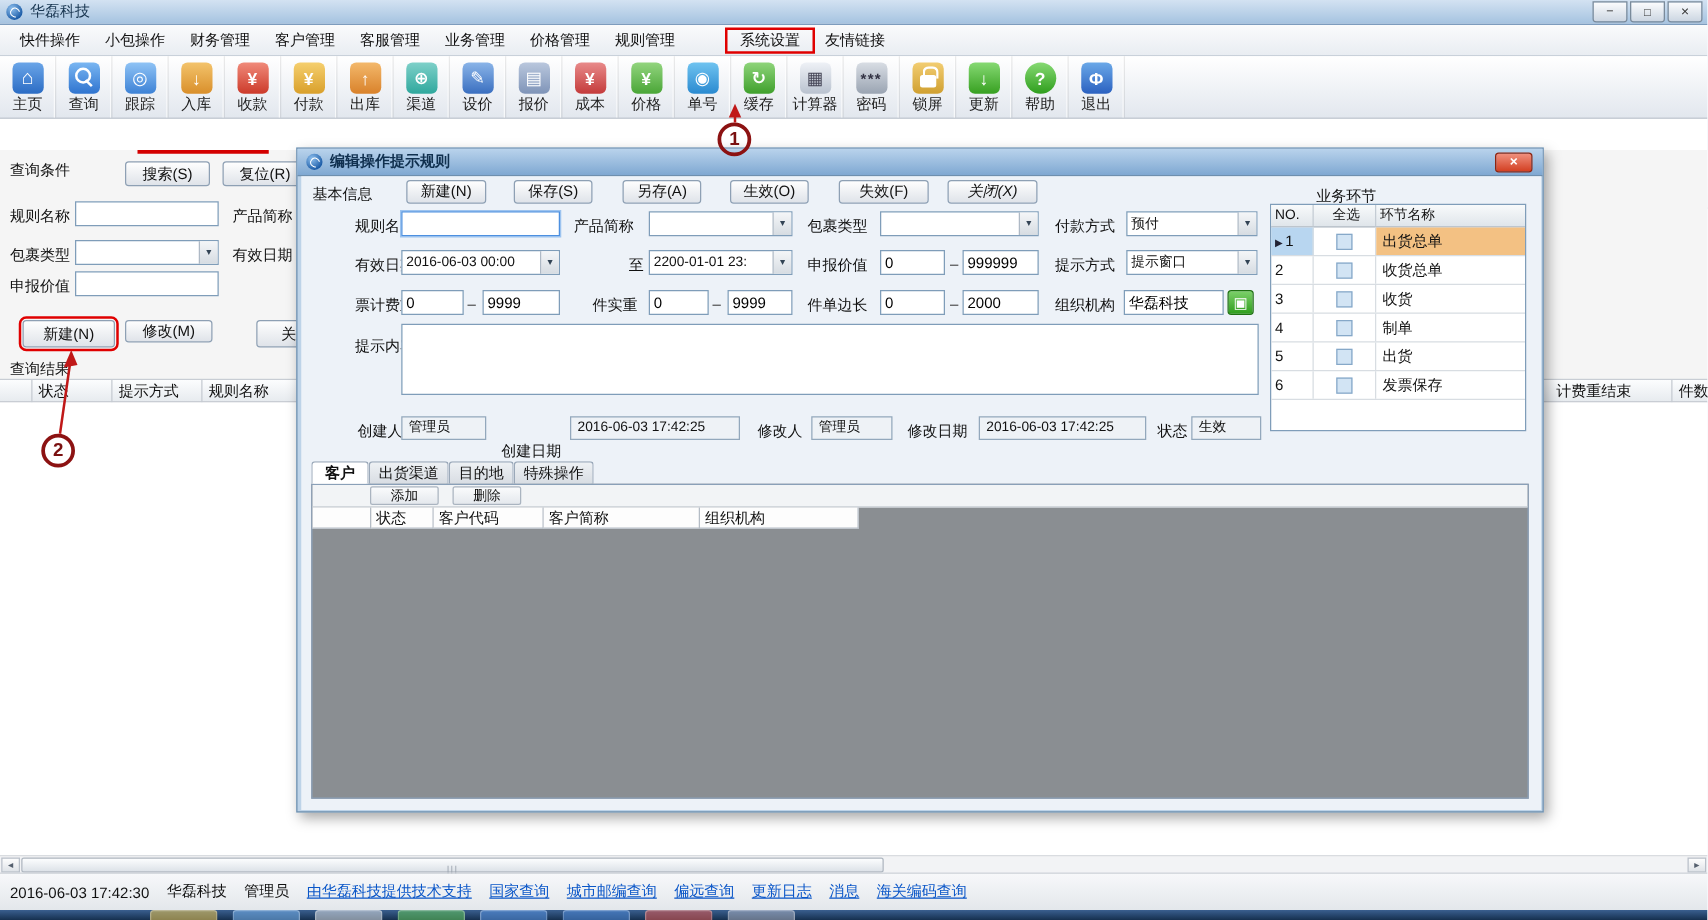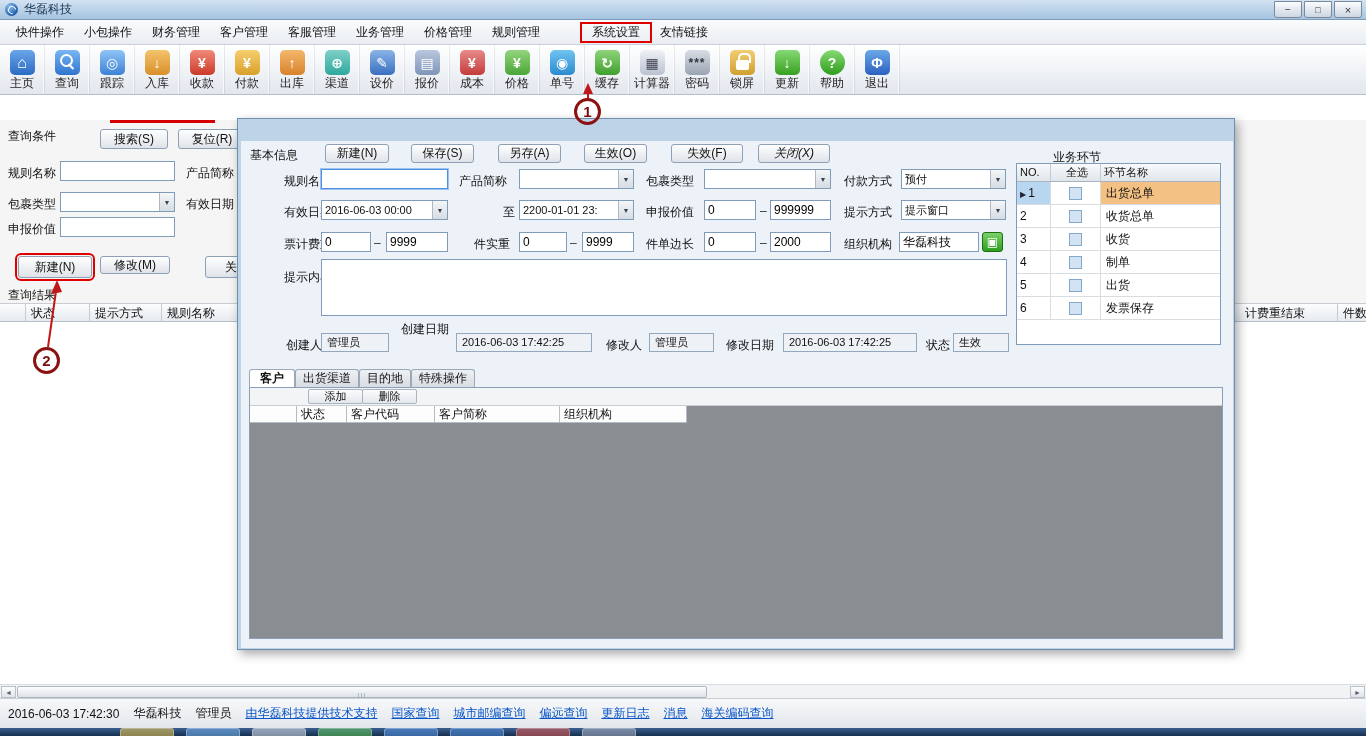--- a/index.html
+++ b/index.html
@@ -294,20 +294,25 @@
     <span class="rh-cell" style="left:26px;width:64px;">状态</span>
     <span class="rh-cell" style="left:90px;width:72px;">提示方式</span>
     <span class="rh-cell" style="left:162px;width:85px;">规则名称</span>
     <span class="rh-cell" style="left:1240px;width:98px;">计费重结束</span>
     <span class="rh-cell" style="left:1338px;width:60px;border-right:none;">件数</span>
   </div>
   <div id="results-body"></div>
 </div>
 
 <div id="dialog">
+  <div id="dialog-titlebar">
+    <span class="logo"></span>
+    <span id="dialog-title">编辑操作提示规则</span>
+    <span id="dialog-close"></span>
+  </div>
   <div id="dialog-body">
     <span class="sec-label" style="left:9px;top:6px;">基本信息</span>
     <span class="btn" style="left:84px;top:3px;width:64px;height:19px;">新建(N)</span>
     <span class="btn" style="left:170px;top:3px;width:63px;height:19px;">保存(S)</span>
     <span class="btn" style="left:257px;top:3px;width:63px;height:19px;">另存(A)</span>
     <span class="btn" style="left:343px;top:3px;width:63px;height:19px;">生效(O)</span>
     <span class="btn" style="left:430px;top:3px;width:72px;height:19px;">失效(F)</span>
     <span class="btn" style="left:517px;top:3px;width:72px;height:19px;font-style:italic;">关闭(X)</span>
 
     <span class="flabel" style="left:43px;top:32px;">规则名称</span>
@@ -362,21 +367,21 @@
     <input class="tin" style="left: 529px; top: 91px; width: 61px;" value="2000">
     <span class="flabel" style="left:603px;top:95px;">组织机构</span>
     <input class="tin" style="left: 658px; top: 91px; width: 80px;" value="华磊科技">
     <span class="org-btn" style="left:741px;top:91px;"></span>
 
     <span class="flabel" style="left:43px;top:128px;">提示内容</span>
     <textarea id="prompt-content" style="left: 80px; top: 118px; width: 686px; height: 57px;"></textarea>
 
     <span class="flabel" style="left:45px;top:196px;">创建人</span>
     <span class="meta-box" style="left:80px;top:192px;width:68px;">管理员</span>
-    <span class="flabel" style="left:160px;top:180px;">创建日期</span>
+    <span class="flabel" style="left:160px;top:212px;">创建日期</span>
     <span class="meta-box" style="left:215px;top:192px;width:136px;">2016-06-03 17:42:25</span>
     <span class="flabel" style="left:365px;top:196px;">修改人</span>
     <span class="meta-box" style="left:408px;top:192px;width:65px;">管理员</span>
     <span class="flabel" style="left:485px;top:196px;">修改日期</span>
     <span class="meta-box" style="left:542px;top:192px;width:134px;">2016-06-03 17:42:25</span>
     <span class="flabel" style="left:685px;top:196px;">状态</span>
     <span class="meta-box" style="left:712px;top:192px;width:56px;">生效</span>
 
     <span class="sec-label" style="left:812px;top:8px;">业务环节</span>
     <div id="steps-table">
@@ -442,21 +447,21 @@
       </div>
     </div>
 
     <div class="dtab active" style="left:8px;top:228px;width:46px;">客户</div>
     <div class="dtab" style="left:54px;top:228px;width:64px;">出货渠道</div>
     <div class="dtab" style="left:118px;top:228px;width:52px;">目的地</div>
     <div class="dtab" style="left:170px;top:228px;width:64px;">特殊操作</div>
 
     <div id="cust-panel">
       <div id="cust-toolbar">
-        <span class="mini-btn" style="left:58px;width:55px;">添加</span>
+        <span class="mini-btn" style="left:46px;width:55px;">添加</span>
         <span class="mini-btn" style="left:112px;width:55px;">删除</span>
       </div>
       <div id="cust-header">
         <span class="ch-cell" style="width:47px;"></span>
         <span class="ch-cell" style="width:50px;">状态</span>
         <span class="ch-cell" style="width:88px;">客户代码</span>
         <span class="ch-cell" style="width:125px;">客户简称</span>
         <span class="ch-cell" style="width:127px;">组织机构</span>
       </div>
       <div id="cust-body"></div>

